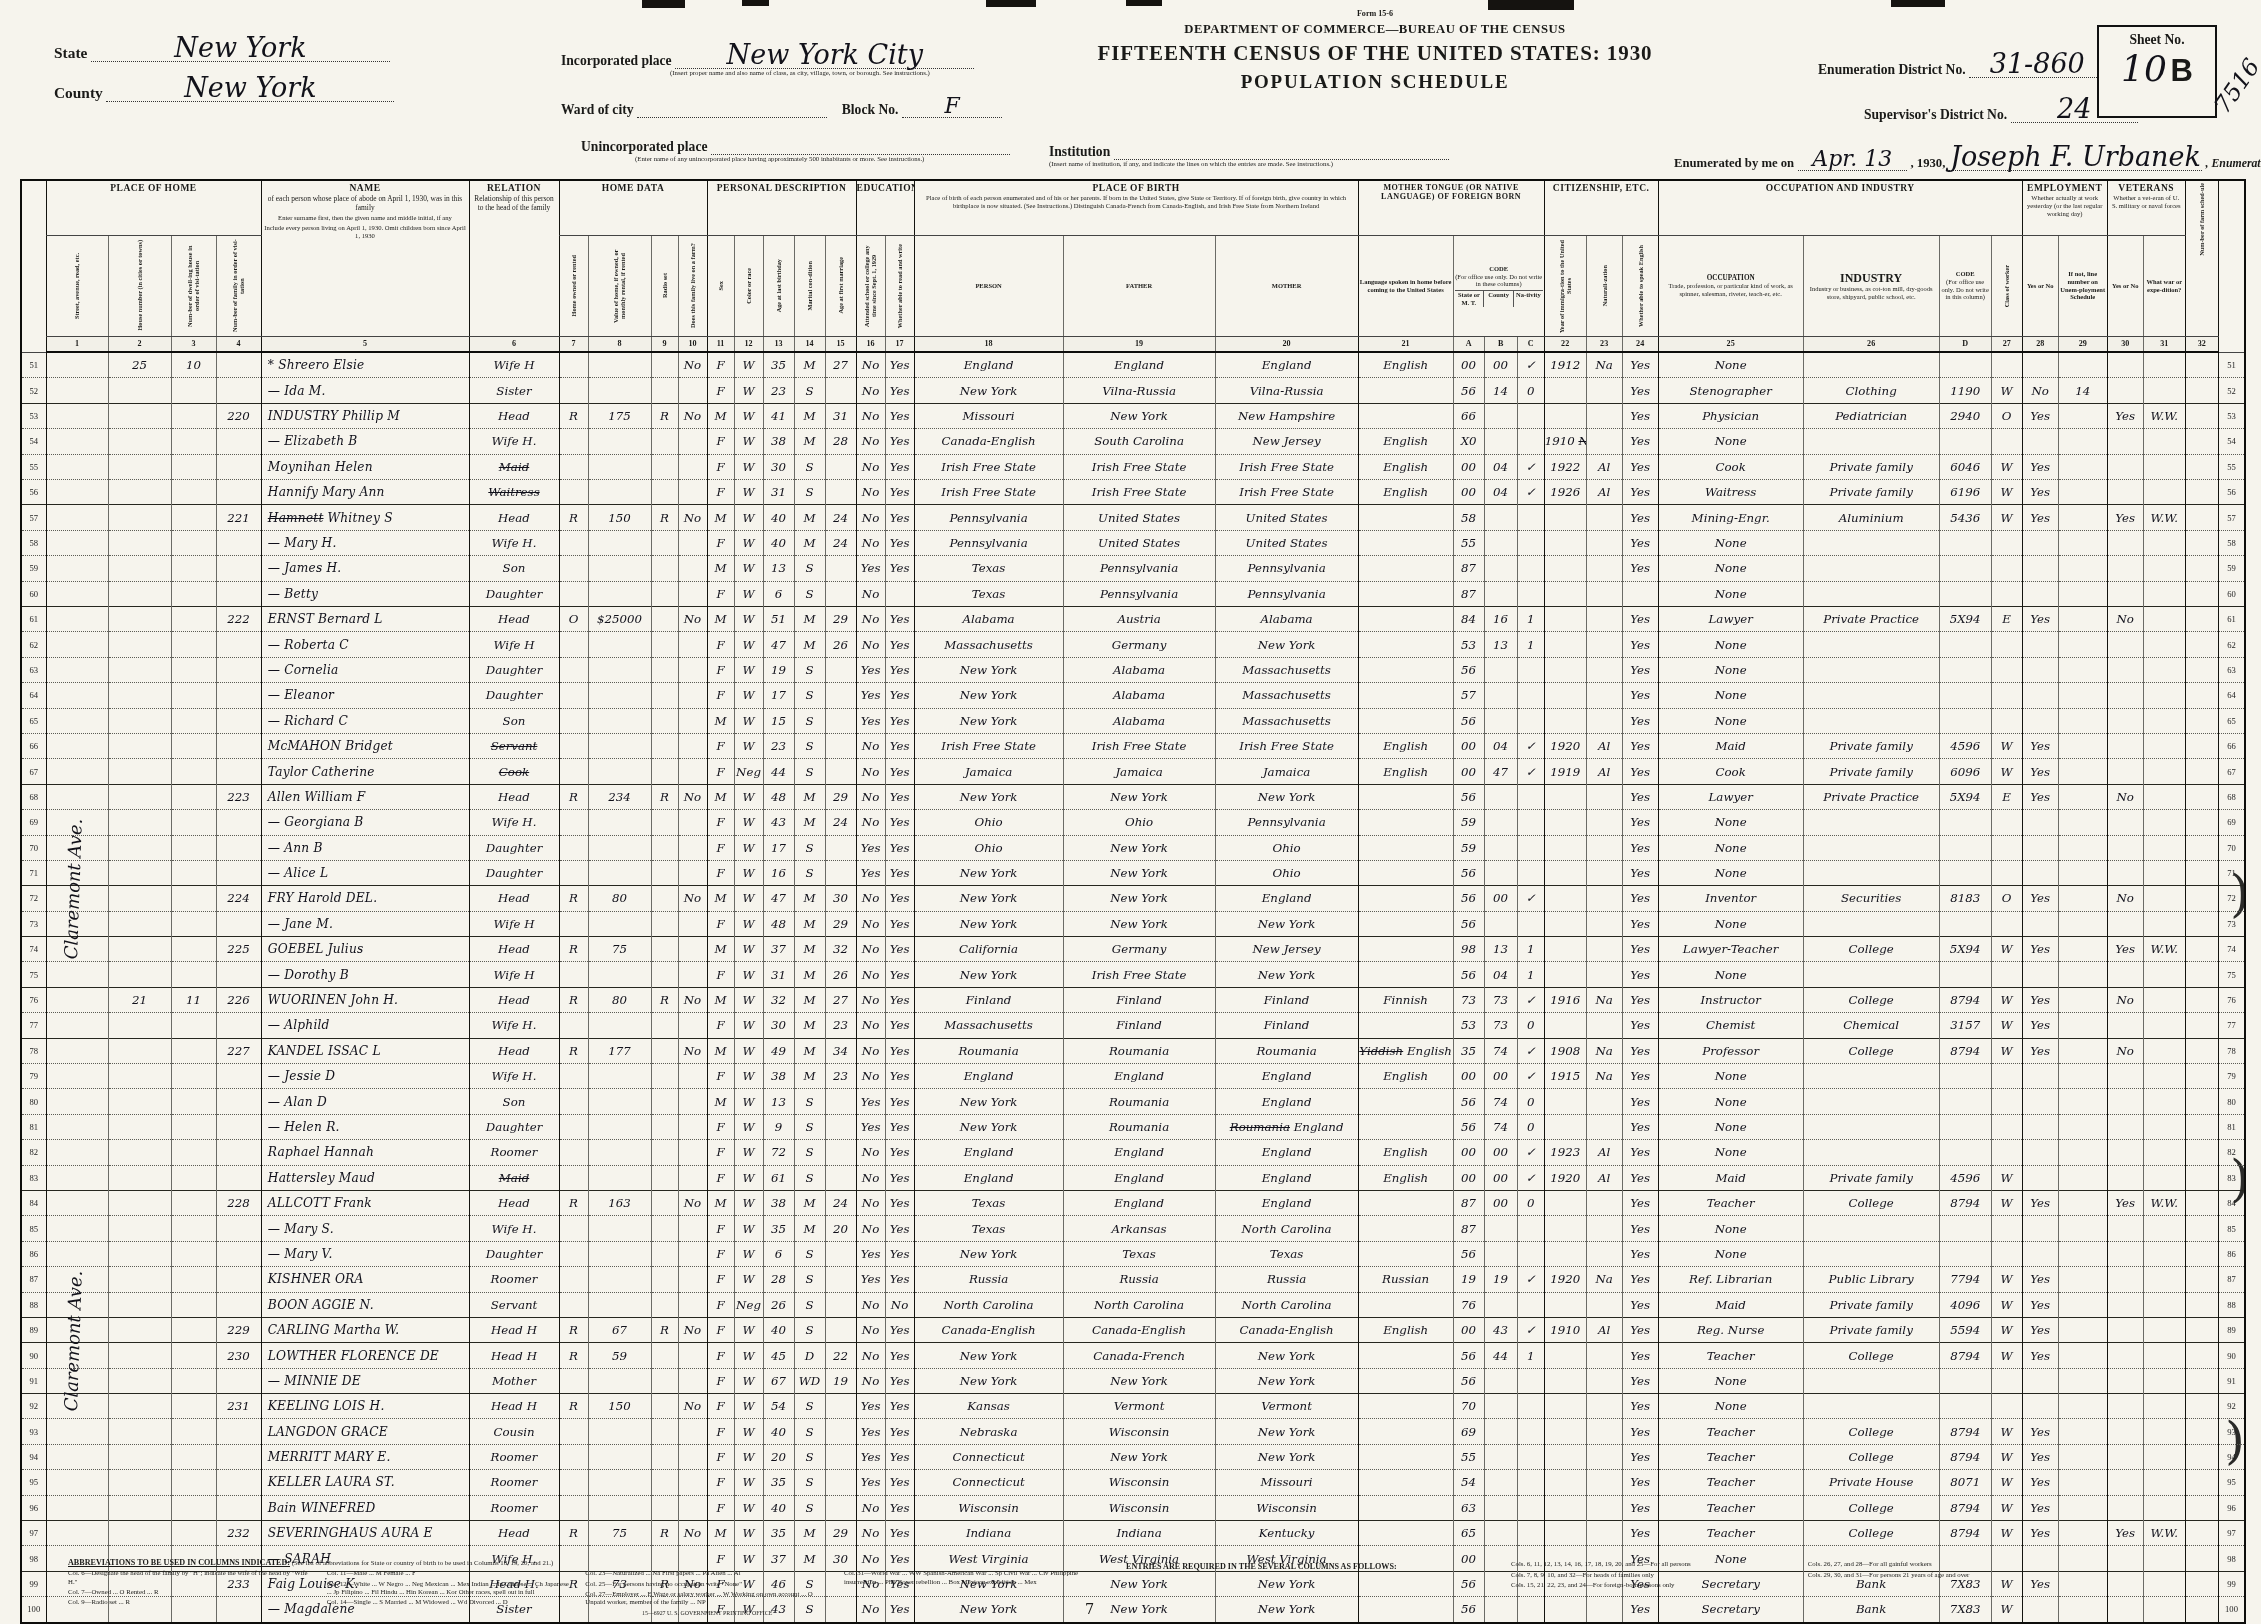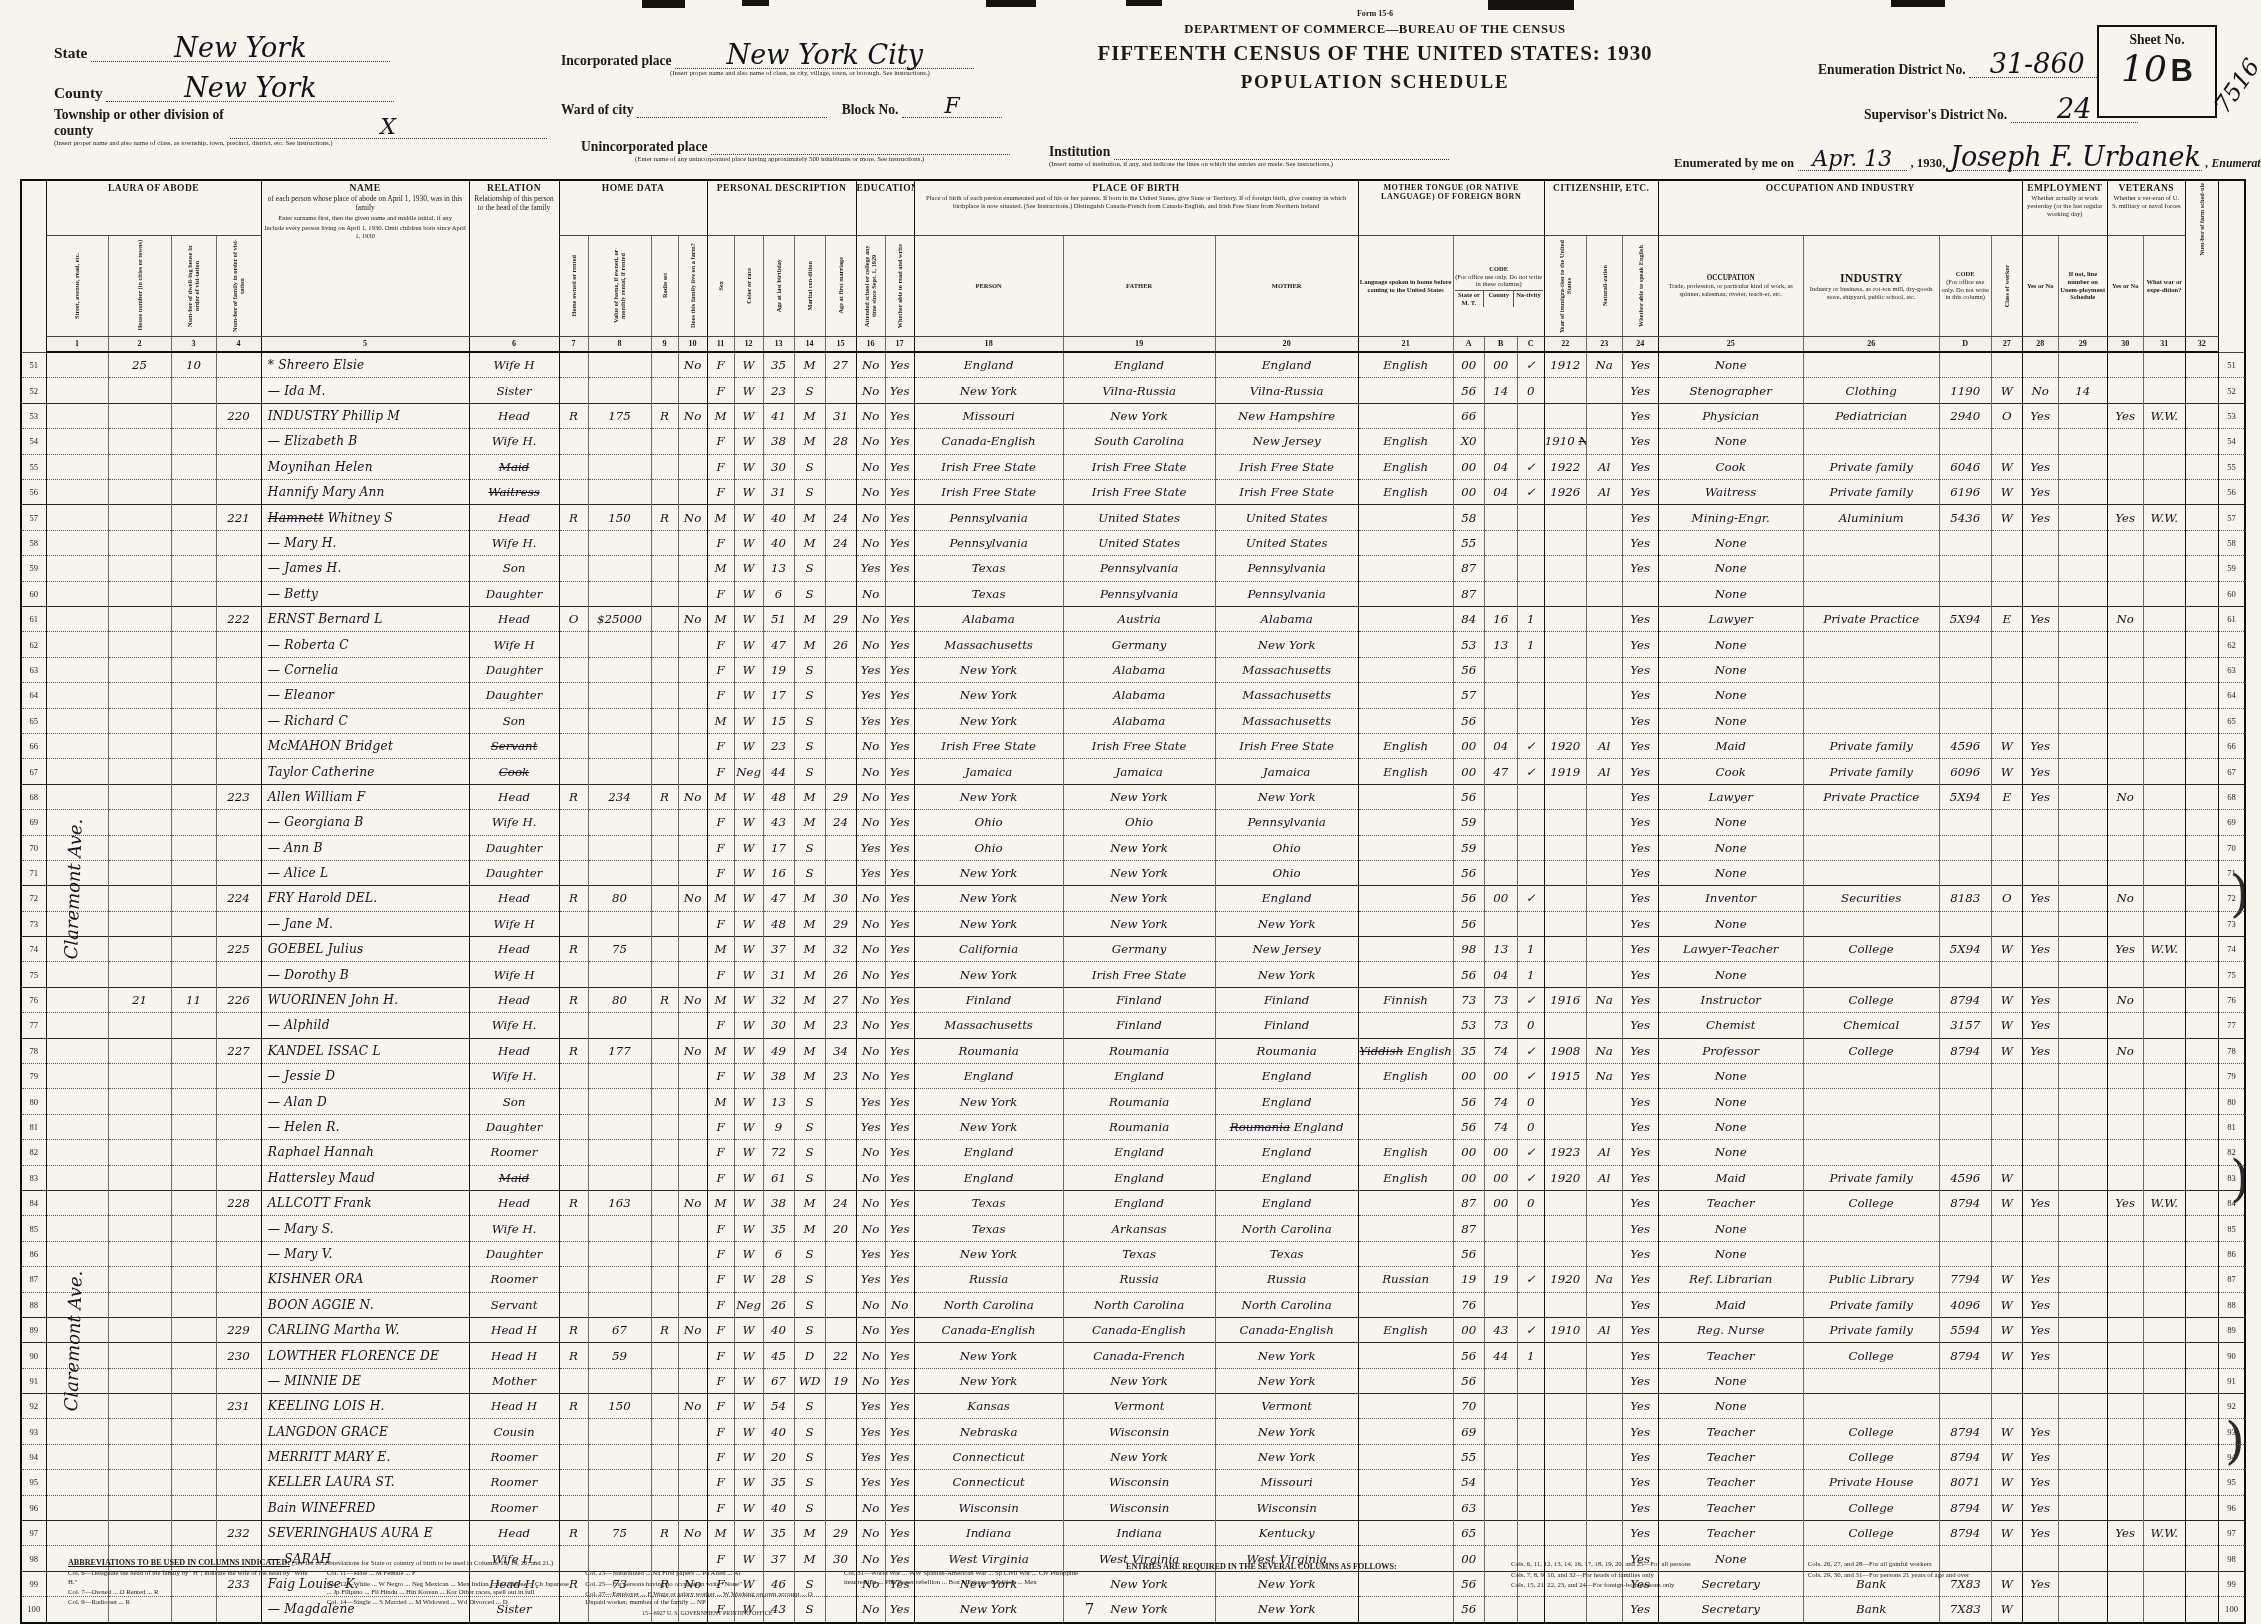--- a/index.html
+++ b/index.html
@@ -78,25 +78,20 @@
   <div class="paren" style="left:2230px;top:1149px;">)</div>
   <div class="paren" style="left:2225px;top:1411px;">)</div>
 
   <div class="abs" style="left:54px;top:34px;">
     <span class="lbl">State</span>
     <span class="dotline" style="width:299px;text-align:center;"><span class="hw hw-big">New York</span></span>
   </div>
   <div class="abs" style="left:54px;top:74px;">
     <span class="lbl">County</span>
     <span class="dotline" style="width:288px;text-align:center;"><span class="hw hw-big">New York</span></span>
-  </div>
-  <div class="abs" style="left:54px;top:107px;width:507px;">
-    <span class="lbl" style="font-size:13.6px;display:inline-block;width:172px;white-space:normal;line-height:1.15;">Township or other division of county</span>
-    <span class="dotline" style="width:317px;text-align:center;"><span class="hw hw-med">X</span></span>
-    <div class="fine">(Insert proper name and also name of class, as township, town, precinct, district, etc.   See instructions.)</div>
   </div>
 
   <div class="abs" style="left:561px;top:41px;">
     <span class="lbl" style="font-size:13.6px;">Incorporated place</span>
     <span class="dotline" style="width:299px;text-align:center;"><span class="hw hw-big">New York City</span></span>
     <div class="fine" style="margin-left:109px;">(Insert proper name and also name of class, as city, village, town, or borough.   See instructions.)</div>
   </div>
   <div class="abs" style="left:561px;top:95px;">
     <span class="lbl" style="font-size:13.6px;">Ward of city</span>
     <span class="dotline" style="width:190px;text-align:center;"><span class="hw hw-med"></span></span>
@@ -182,21 +177,21 @@
       <col style="width:36px">
         <col style="width:49px">
       <col style="width:36px">
         <col style="width:42px">
       <col style="width:33px">
         <col style="width:27px">
     </colgroup>
     <thead>
       <tr class="r1">
         <th rowspan="3"></th>
-        <th colspan="4" class="gtitle bl">LAURA OF ABODE</th>
+        <th colspan="4" class="gtitle bl">PLACE OF HOME</th>
         <th rowspan="2" class="bl">
           <div class="gtitle">NAME</div>
           <div class="gdesc" style="font-size:7.4px;">of each person whose place of abode on April 1, 1930, was in this family</div>
           <div class="gdesc">Enter surname first, then the given name and middle initial, if any</div>
           <div class="gdesc">Include every person living on April 1, 1930.  Omit children born since April 1, 1930</div>
         </th>
         <th rowspan="2" class="bl">
           <div class="gtitle">RELATION</div>
           <div class="gdesc" style="font-size:7.4px;">Relationship of this person to the head of the family</div>
         </th>

